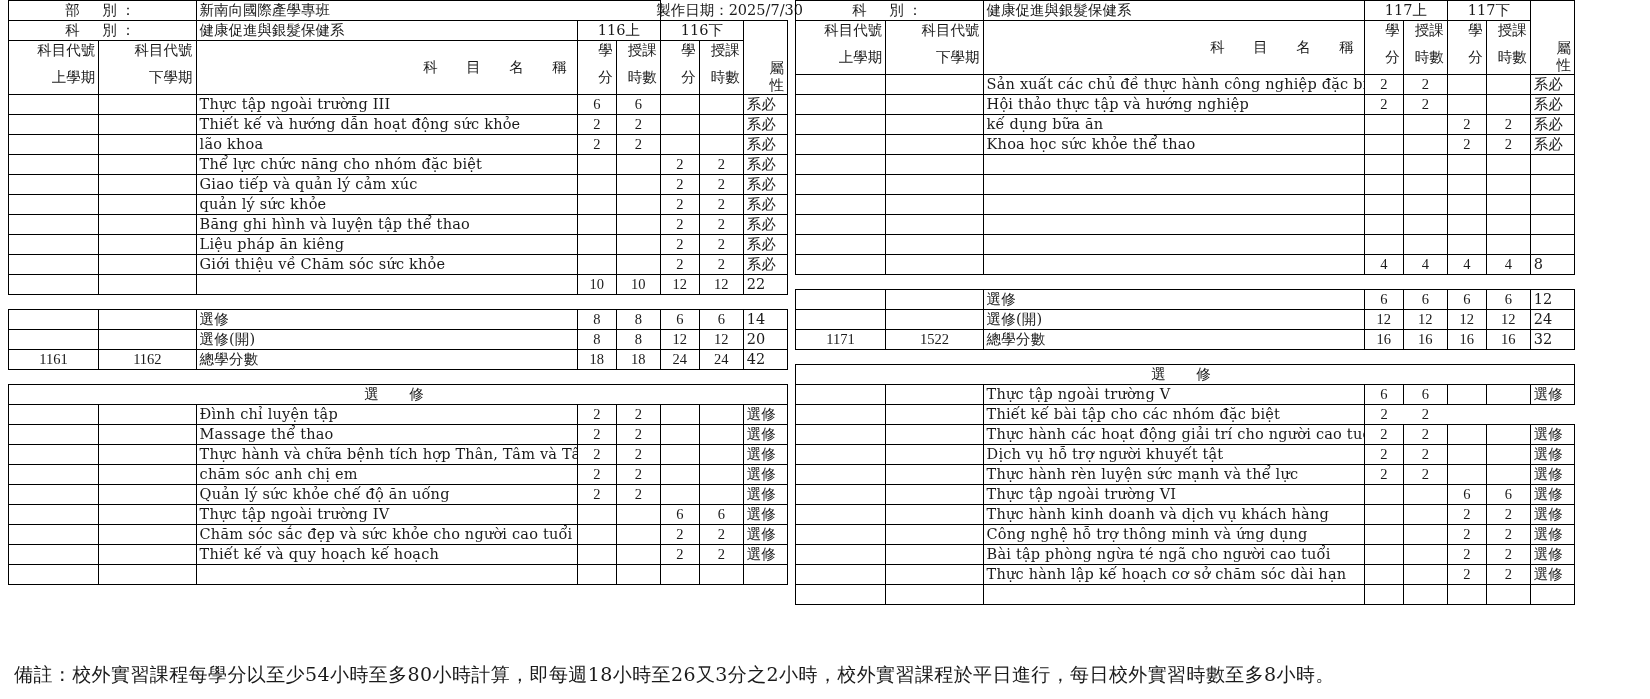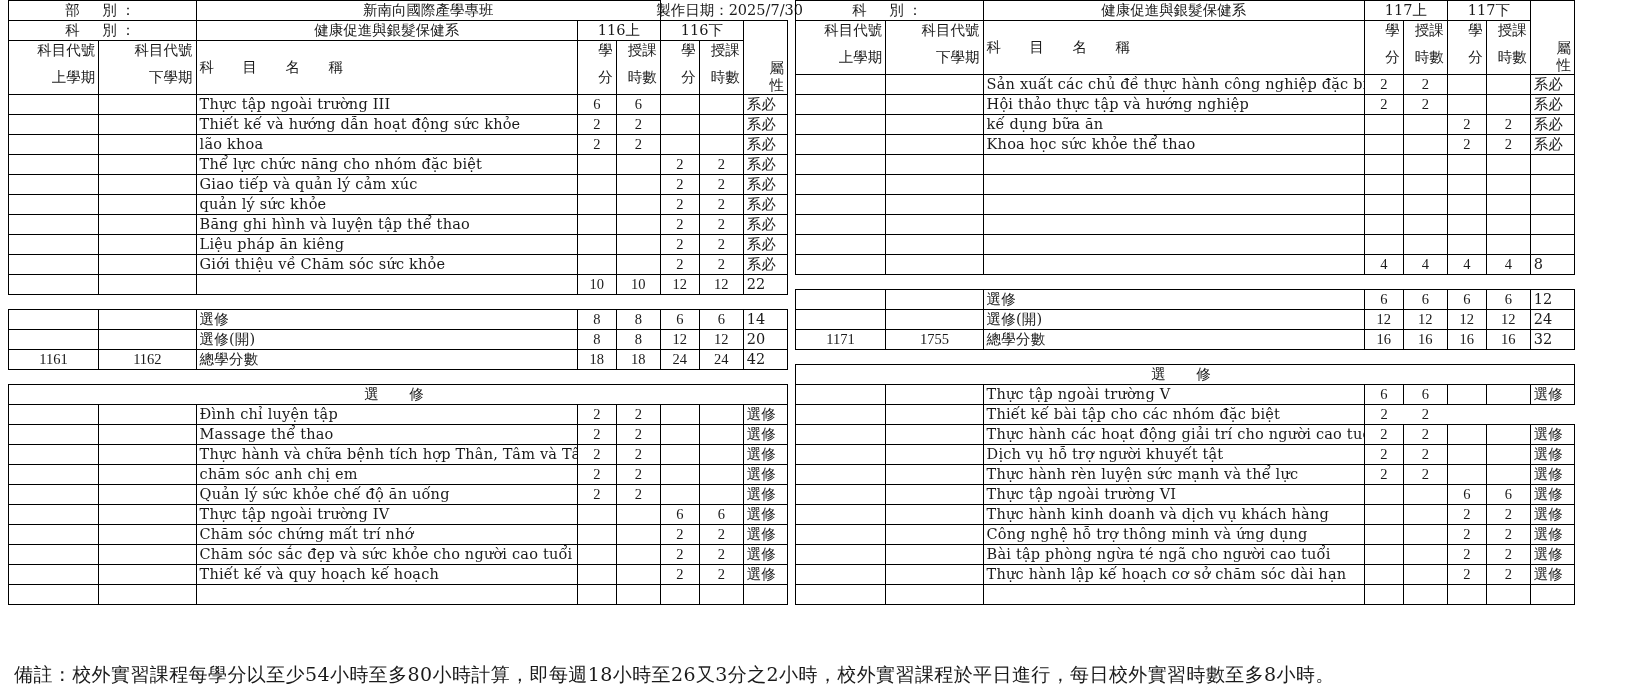--- a/index.html
+++ b/index.html
@@ -32,23 +32,23 @@
   .no-border{border:none !important;}
   .nb-t{border-top:none !important;}
   .nb-b{border-bottom:none !important;}
 
   .ctr{text-align:center;}
   .lft{text-align:left;}
   .lbl{text-align:center;letter-spacing:4px;font-size:14.5px;}
   .hdr-v{text-align:right;font-size:14.5px;line-height:16px;}
   .num{text-align:center;font-size:14px;}
   .attr{text-align:left;font-size:13px;}
-  .title-cell{text-align:center;padding-left:6px;font-size:14.5px;}
+  .title-cell{text-align:left;padding-left:6px;font-size:14.5px;}
   .vn{font-family:"DejaVu Serif","Liberation Serif",serif;font-size:14.5px;letter-spacing:0.2px;}
-  .subjhdr{text-align:left;letter-spacing:7px;font-size:14.5px;}
+  .subjhdr{text-align:right;letter-spacing:7px;font-size:14.5px;}
 
   .mkdate{
     position:absolute;right:0;top:1px;
     font-size:14.5px;white-space:nowrap;
     font-family:"DejaVu Serif","Liberation Serif",serif;
   }
   .gap{height:14px;}
 
   .footnote{
     position:absolute;left:14px;top:662px;
@@ -339,30 +339,20 @@
             <td class="lft vn">Thực tập ngoài trường IV</td>
             <td class="num"></td>
             <td class="num"></td>
             <td class="num">6</td>
             <td class="num">6</td>
             <td class="attr c-cn">選修</td>
           </tr>
           <tr>
             <td class="ctr"></td>
             <td class="ctr"></td>
-            <td class="lft vn">Chăm sóc chứng mất trí nhớ</td>
-            <td class="num"></td>
-            <td class="num"></td>
-            <td class="num">2</td>
-            <td class="num">2</td>
-            <td class="attr c-cn">選修</td>
-          </tr>
-          <tr>
-            <td class="ctr"></td>
-            <td class="ctr"></td>
             <td class="lft vn">Chăm sóc sắc đẹp và sức khỏe cho người cao tuổi</td>
             <td class="num"></td>
             <td class="num"></td>
             <td class="num">2</td>
             <td class="num">2</td>
             <td class="attr c-cn">選修</td>
           </tr>
           <tr>
             <td class="ctr"></td>
             <td class="ctr"></td>
@@ -562,21 +552,21 @@
             <td class="ctr"></td>
             <td class="lft vn">選修(開)</td>
             <td class="num">12</td>
             <td class="num">12</td>
             <td class="num">12</td>
             <td class="num">12</td>
             <td class="attr c-cn">24</td>
           </tr>
           <tr>
             <td class="ctr">1171</td>
-            <td class="ctr">1755</td>
+            <td class="ctr">1522</td>
             <td class="lft vn">總學分數</td>
             <td class="num">16</td>
             <td class="num">16</td>
             <td class="num">16</td>
             <td class="num">16</td>
             <td class="attr c-cn">32</td>
           </tr>
         </tbody>
     </table>
 

